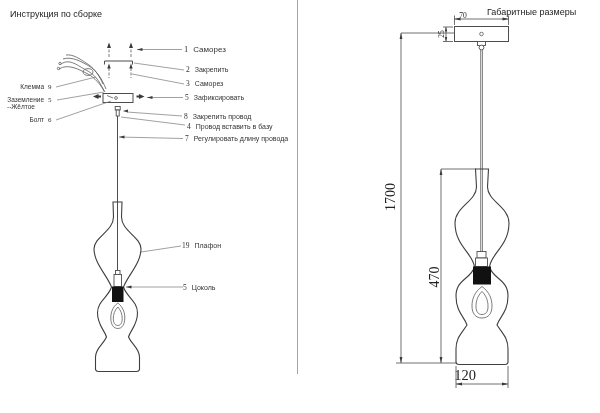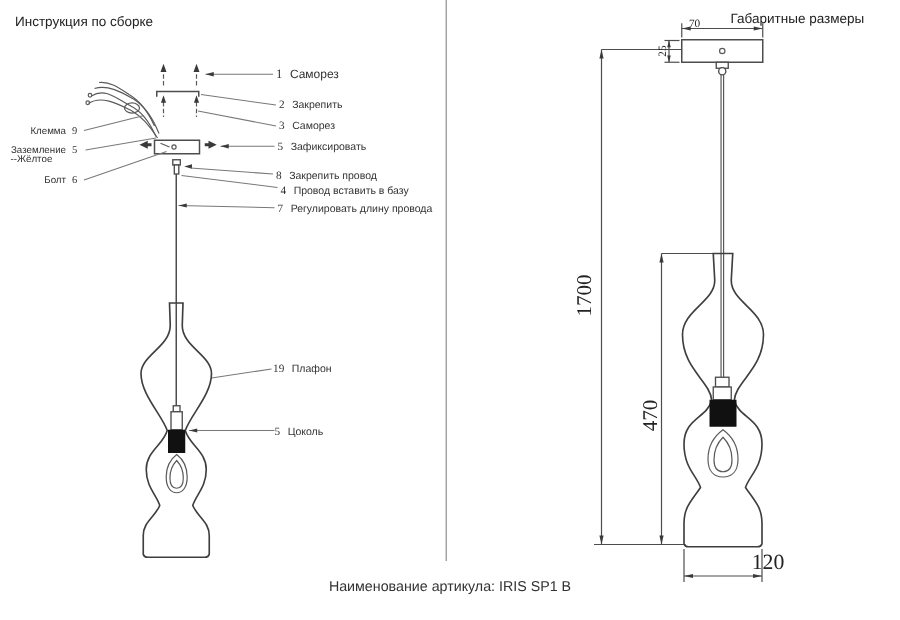--- a/index.html
+++ b/index.html
@@ -268,17 +268,16 @@
   </div>
   <div class="step" style="left:183px;top:282.5px">
     <span class="num">5</span>
     <span>Цоколь</span>
   </div>
 
   <div class="dim" style="left:455px;top:11px;width:16px;height:8px;font-size:7.5px">70</div>
   <div class="dim rot" style="left:433px;top:27px;width:16px;height:14px;font-size:7.5px">25</div>
   <div class="dim rot" style="left:371px;top:189px;width:40px;height:16px;font-size:14px">1700</div>
   <div class="dim rot" style="left:420px;top:269px;width:30px;height:16px;font-size:14px">470</div>
-  <div class="dim" style="left:492px;top:368px;width:40px;height:14px;font-size:14.5px">120</div>
-
-  <div class="footer">Наименование артикула: IRIS SP1 B</div>
+  <div class="dim" style="left:445px;top:368px;width:40px;height:14px;font-size:14.5px">120</div>
+
 
 </div>
 
 </body></html>

